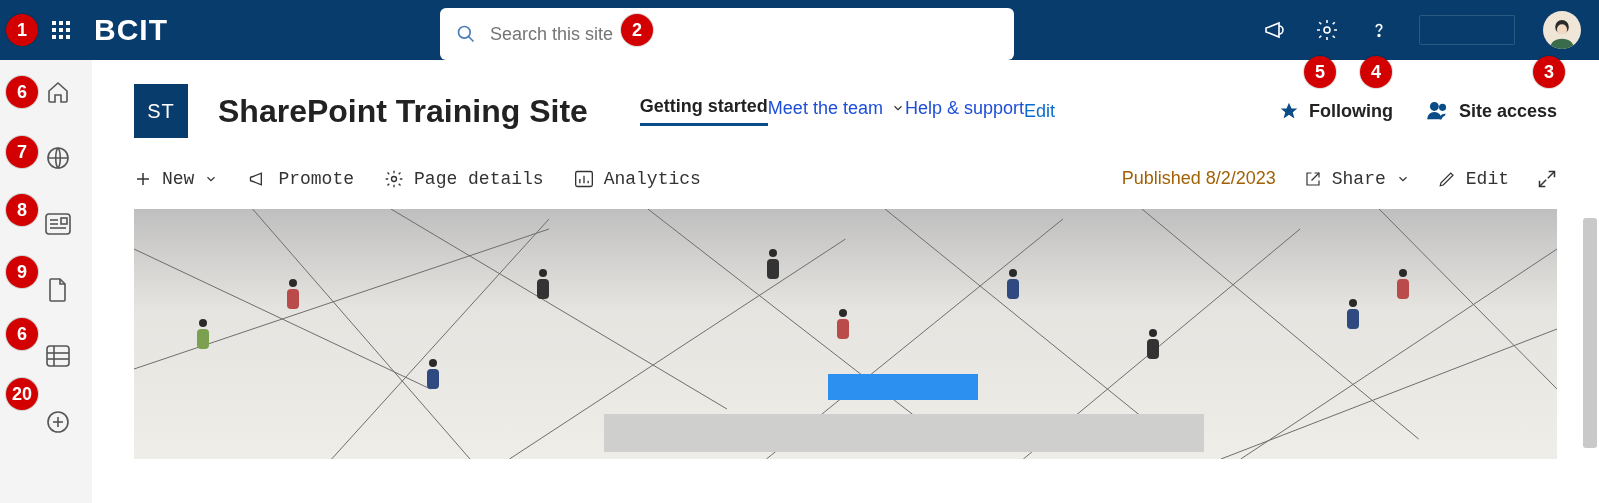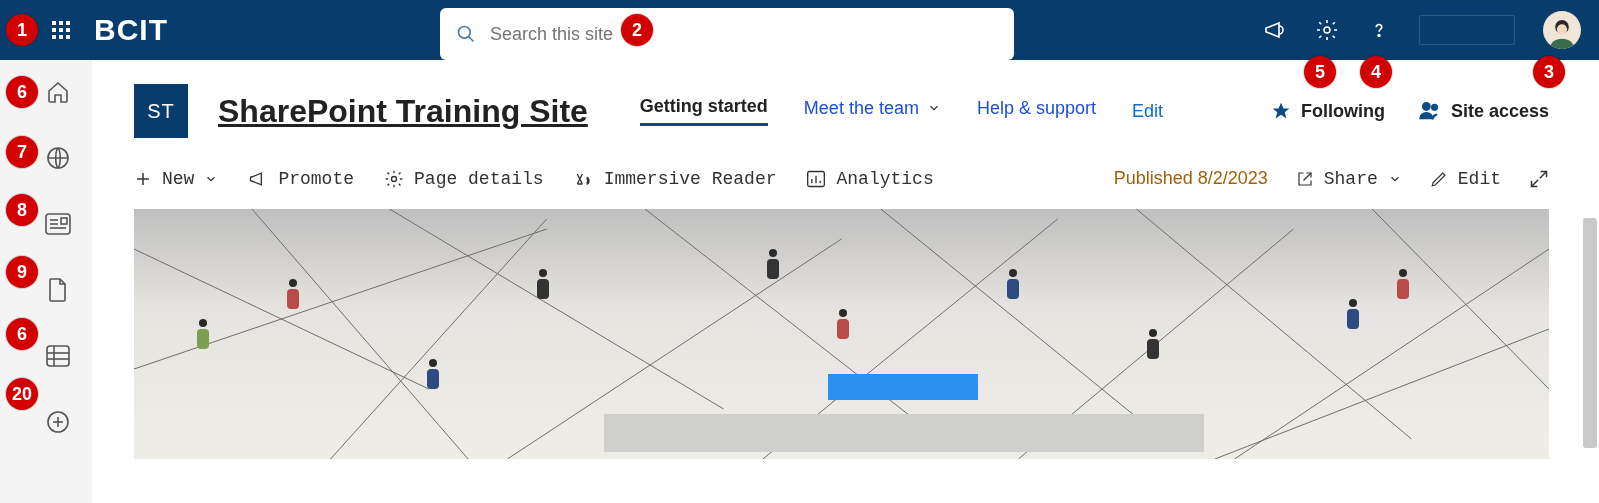--- a/index.html
+++ b/index.html
@@ -47,33 +47,33 @@
   .avatar { width:38px; height:38px; border-radius:50%; background:#f0e6d8; overflow:hidden; display:flex; align-items:flex-end; justify-content:center; cursor:pointer;}
   .avatar svg { width:34px; height:34px; }
 
   .left-rail {
     position:absolute; left:0; top:60px; bottom:0; width:92px;
     background:#f4f4f4; padding-top:18px;
     display:flex; flex-direction:column; align-items:center; gap:38px;
   }
   .left-rail .rail-btn { width:28px; height:28px; color:#555; display:flex; align-items:center; justify-content:center; cursor:pointer; padding-left:24px; box-sizing:content-box;}
 
-  .content { position:absolute; left:92px; top:60px; right:8px; }
+  .content { position:absolute; left:92px; top:60px; right:0; }
 
   .site-header {
     display:flex; align-items:center; gap:30px;
     padding: 24px 42px 18px 42px;
   }
   .site-logo {
     width:54px; height:54px; background:#083c6c; color:#fff;
     display:flex; align-items:center; justify-content:center;
     font-size:20px; letter-spacing:1px;
   }
-  .site-title { font-size:32px; font-weight:600; color:#222;text-decoration:underline; }
-  .site-nav { display:flex; gap:36px; margin-left:22px; align-items:center; }
+  .site-title { font-size:32px; font-weight:600; color:#222; }
+  .site-nav { display:flex; margin-left:22px; align-items:center; }
   .site-nav .nav-item { font-size:18px; color:#1d4ed8; cursor:pointer; padding-bottom:6px; display:flex; align-items:center; gap:8px;}
   .site-nav .nav-item.active { font-weight:600; border-bottom:3px solid #0a4c87; color:#222;}
   .site-nav .nav-edit { color:#0a6cce; font-size:18px; cursor:pointer; }
   .site-actions { margin-left:auto; display:flex; gap:34px; align-items:center; }
   .site-actions .act { display:flex; align-items:center; gap:10px; font-size:18px; color:#222; cursor:pointer; font-weight:600;}
   .site-actions .act svg { fill:#0a4c87; }
 
   .cmd-bar {
     display:flex; align-items:center; gap:30px;
     padding: 12px 42px 20px 42px;
@@ -256,27 +256,20 @@
           <path d="M3 10v4l3 1 10 4V5L6 9 3 10z"></path>
         </svg>
       <span>Promote</span>
     </div>
     <div class="cmd">
       <svg width="20" height="20" viewBox="0 0 24 24" fill="none" stroke="#333" stroke-width="1.6">
           <circle cx="12" cy="12" r="3"></circle>
           <path d="M12 2v3M12 19v3M4.2 4.2l2.1 2.1M17.7 17.7l2.1 2.1M2 12h3M19 12h3M4.2 19.8l2.1-2.1M17.7 6.3l2.1-2.1"></path>
         </svg>
       <span>Page details</span>
-    </div>
-    <div class="cmd">
-      <svg width="20" height="20" viewBox="0 0 24 24" fill="none" stroke="#333" stroke-width="1.6">
-          <path d="M4 18h6M4 6l6 12M10 6l-6 12"></path>
-          <path d="M15 12c2 0 2 4 0 4M15 10c4 0 4 8 0 8"></path>
-        </svg>
-      <span>Immersive Reader</span>
     </div>
     <div class="cmd">
       <svg width="20" height="20" viewBox="0 0 24 24" fill="none" stroke="#333" stroke-width="1.6">
           <rect x="2" y="3" width="20" height="18" rx="2"></rect>
           <line x1="7" y1="17" x2="7" y2="12"></line>
           <line x1="12" y1="17" x2="12" y2="8"></line>
           <line x1="17" y1="17" x2="17" y2="14"></line>
         </svg>
       <span>Analytics</span>
     </div>

